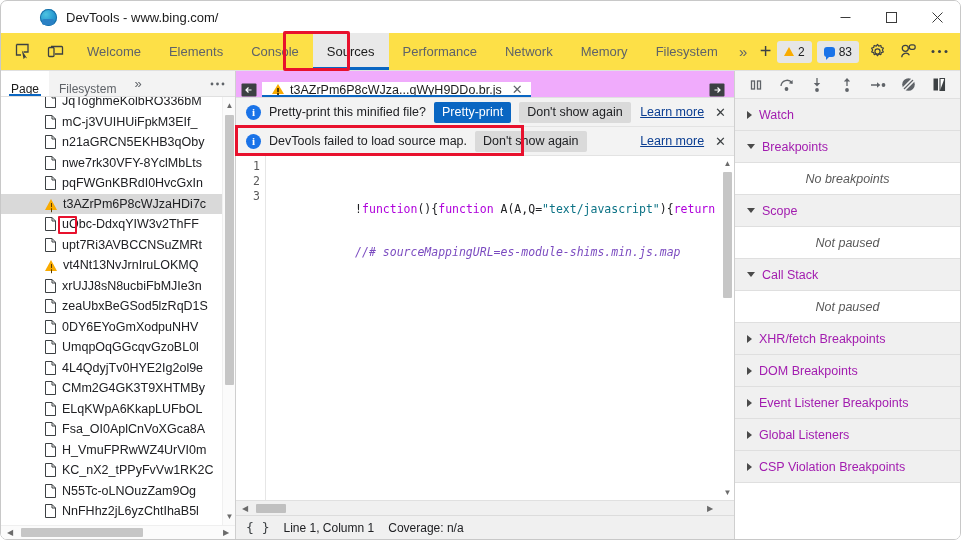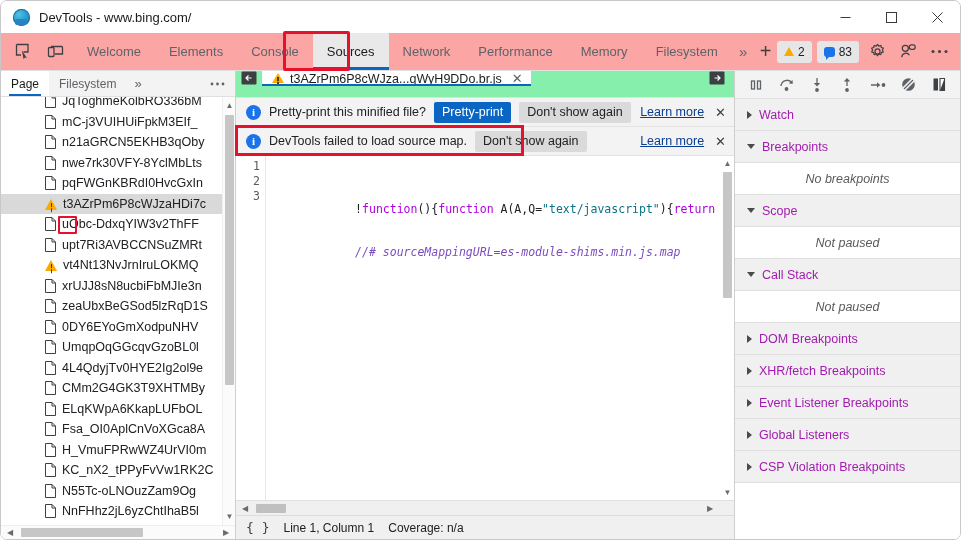--- a/index.html
+++ b/index.html
@@ -21,20 +21,21 @@
     overflow: hidden;
   }
 
   
   .titlebar {
     height: 32px; min-height: 32px;
     display: flex; align-items: center;
     background: #ffffff;
     padding-left: 12px;
     position: relative;
+    margin-left: 27px;
   }
   .app-icon {
     width: 17px; height: 17px; border-radius: 50%;
     background: radial-gradient(circle at 35% 32%, #4ec3e0 0%, #2b9fd4 45%, #0f74b8 100%);
     position: relative; flex: 0 0 auto;
     box-shadow: inset 0 0 0 1px #1a6fa8;
   }
   .app-icon::after {
     content: ""; position: absolute; left: 2px; bottom: 1px;
     width: 12px; height: 6px; border-radius: 2px;
@@ -52,21 +53,21 @@
     width: 46px; height: 32px;
     display: flex; align-items: center; justify-content: center;
     color: #3b3b3b;
   }
   .win-btn:last-child { border-top-right-radius: 7px; }
 
   
   .tabstrip {
     height: 38px; min-height: 38px;
     display: flex; align-items: stretch;
-    background: #fca5a5;
+    background: #fde047;
     border-bottom: 1px solid #e0e0e0;
     position: relative;
   }
   .tool-icons { display: flex; align-items: center; padding: 0 4px 0 8px; gap: 4px; }
   .tool-icon {
     width: 28px; height: 28px;
     display: flex; align-items: center; justify-content: center;
     border-radius: 3px;
   }
   .main-tabs { display: flex; align-items: stretch; }
@@ -139,21 +140,21 @@
     border-right: 1px solid #cfcfcf;
     background: #ffffff;
   }
   .nav-tabs {
     height: 26px; min-height: 26px;
     display: flex; align-items: stretch;
     background: #f3f3f3;
     border-bottom: 1px solid #e0e0e0;
   }
   .ntab {
-    padding: 0 10px; display: flex; align-items: center;
+    padding: 0 10px; display: flex; align-items: flex-end;
     font-size: 12px; color: #5f6368; position: relative;
     white-space: nowrap;
   }
   .ntab.active { background: #ffffff; color: #1b1b1b; }
   .ntab.active::after {
     content: ""; position: absolute; left: 8px; right: 8px; bottom: 0;
     height: 2px; background: #0a66c2;
   }
   .ntab-more { padding: 0 8px; display:flex; align-items:center; color:#5f6368; font-size:13px;}
   .nav-dots { margin-left: auto; display: flex; align-items: center; padding-right: 10px; color:#5f6368;}
@@ -219,22 +220,22 @@
   .hscroll .arrow-r { right: 2px; }
   .hthumb {
     position: absolute; top: 2px; left: 20px; width: 122px; height: 9px;
     background: #c6c6c6; border-radius: 1px;
   }
 
   
   .editor { flex: 1; display: flex; flex-direction: column; min-width: 0; background:#fff;}
   .etabbar {
     height: 27px; min-height: 27px;
-    display: flex; align-items: flex-start;
-    background: #86efac; border-bottom: 1px solid #e0e0e0;
+    display: flex; align-items: flex-end;
+    background: #f0abfc; border-bottom: 1px solid #e0e0e0;
   }
   .panel-arrow-btn {
     width: 26px; display: flex; align-items: center; justify-content: center;
     color: #3c4043;
   }
   .etab {
     display: flex; align-items: center; gap: 6px;
     padding: 0 8px 0 10px;
     background: #ffffff; position: relative;
     font-size: 12.5px; color: #1b1b1b; white-space: nowrap;
@@ -449,24 +450,24 @@
       <div class="mtab">
           <span>Elements</span>
         </div>
       <div class="mtab">
           <span>Console</span>
         </div>
       <div class="mtab active">
           <span>Sources</span>
         </div>
       <div class="mtab">
+          <span>Performance</span>
+        </div>
+      <div class="mtab">
           <span>Network</span>
-        </div>
-      <div class="mtab">
-          <span>Performance</span>
         </div>
       <div class="mtab">
           <span>Memory</span>
         </div>
       <div class="mtab">
           <span>Filesystem</span>
         </div>
     </div>
     <div class="chev-more">»</div>
     <div class="plus-btn">+</div>
@@ -872,25 +873,25 @@
       <div class="dbg-empty">Not paused</div>
 
       <div class="dbg-section">
         <span class="tri open"></span>
         <span>Call Stack</span>
       </div>
       <div class="dbg-empty">Not paused</div>
 
       <div class="dbg-section">
         <span class="tri closed"></span>
-        <span>DOM Breakpoints</span>
+        <span>XHR/fetch Breakpoints</span>
       </div>
       <div class="dbg-section">
         <span class="tri closed"></span>
-        <span>XHR/fetch Breakpoints</span>
+        <span>DOM Breakpoints</span>
       </div>
       <div class="dbg-section">
         <span class="tri closed"></span>
         <span>Event Listener Breakpoints</span>
       </div>
       <div class="dbg-section">
         <span class="tri closed"></span>
         <span>Global Listeners</span>
       </div>
       <div class="dbg-section">

